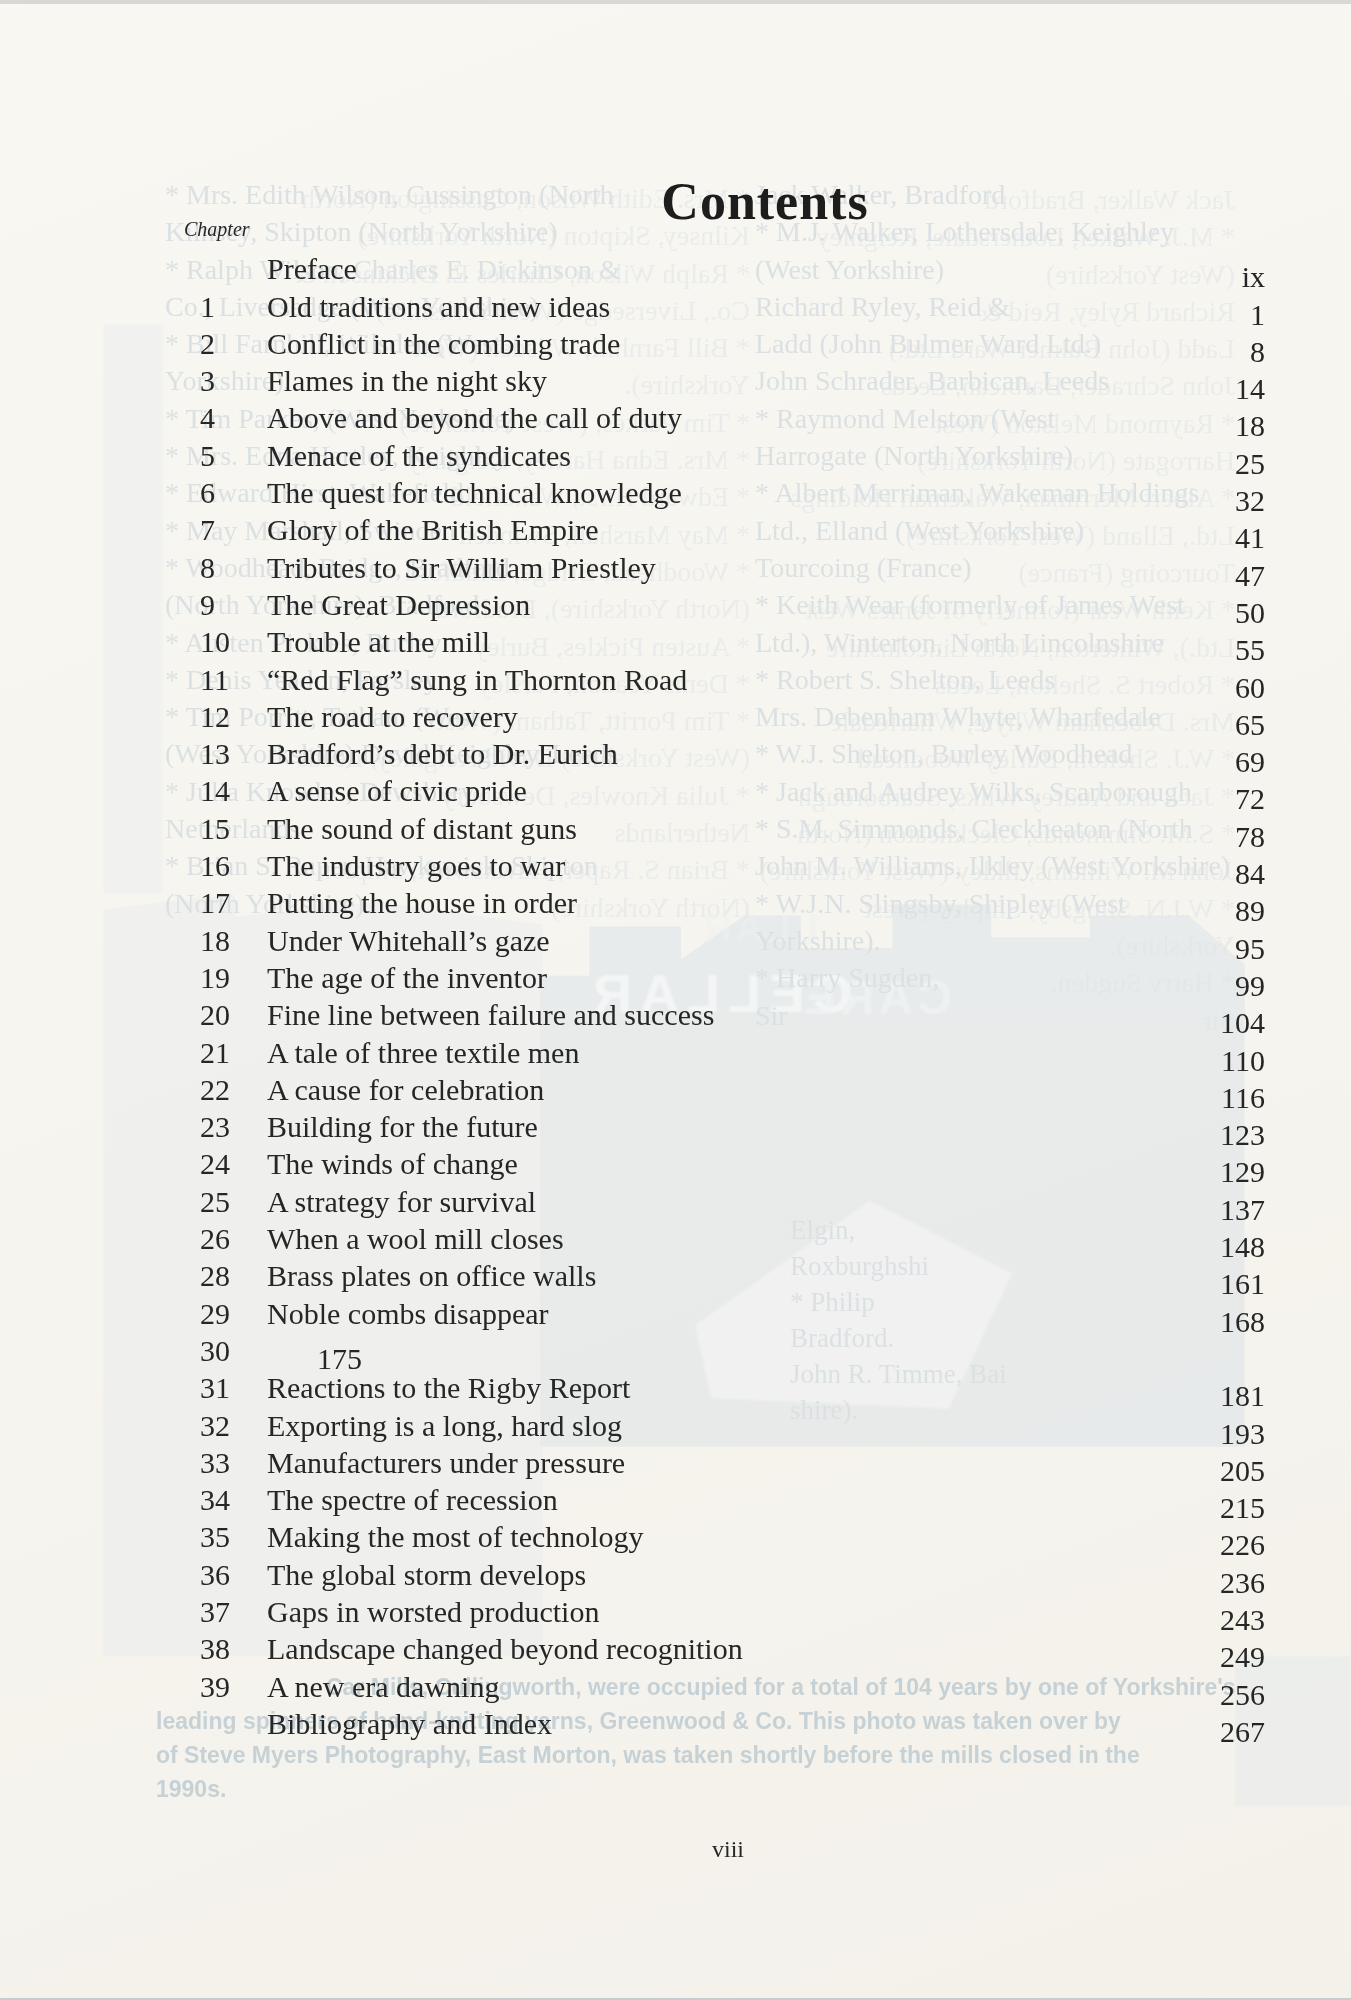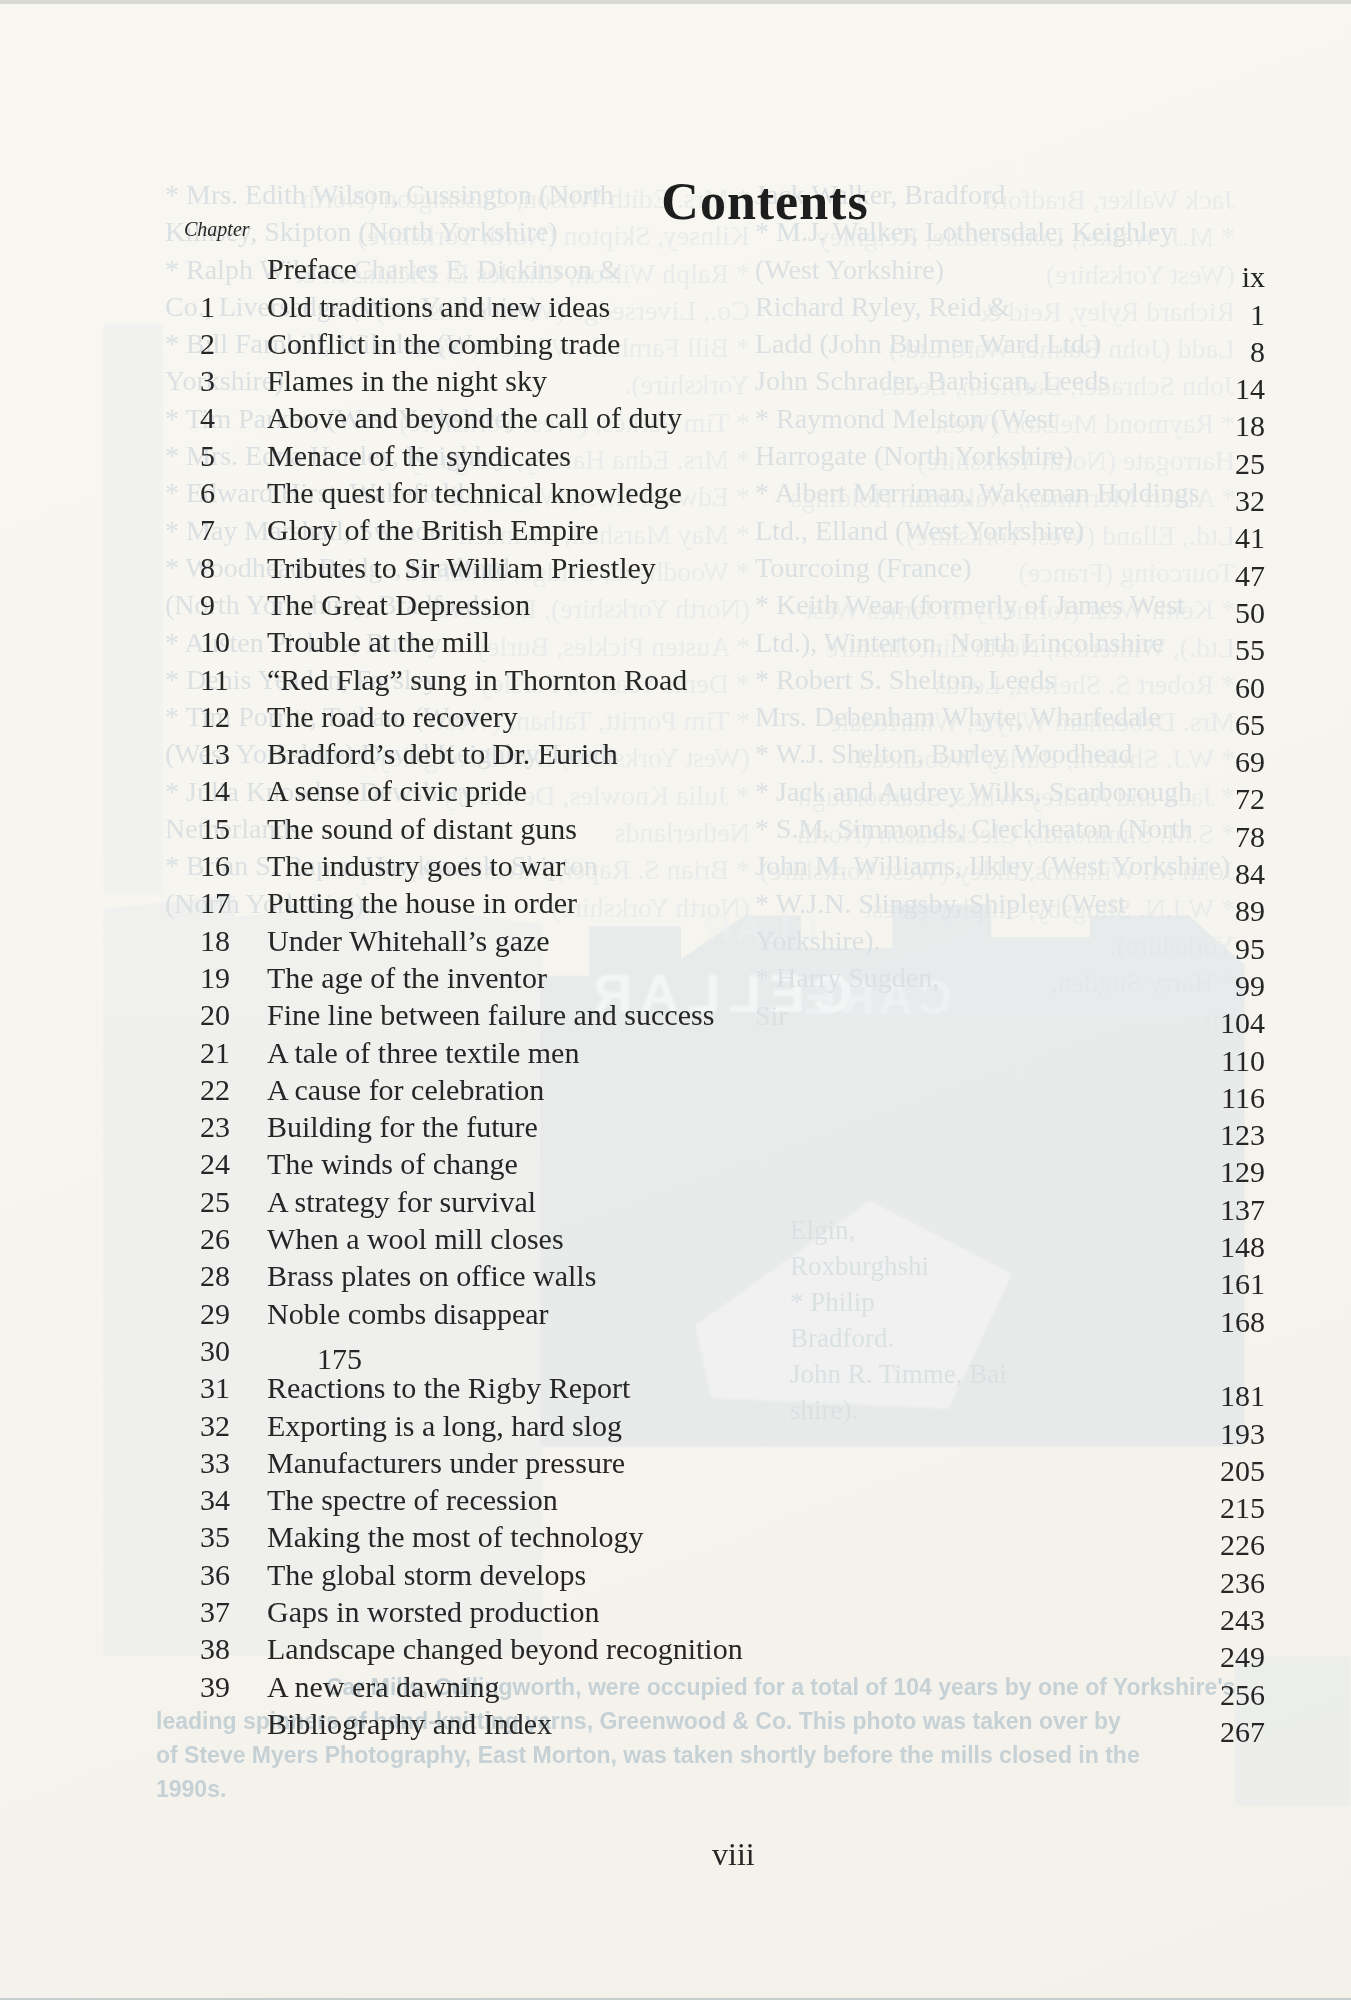--- a/index.html
+++ b/index.html
@@ -39,21 +39,21 @@
   #scan-edge{position:absolute;left:0;top:1994px;width:1351px;height:6px;background:#c6cdcd;}
   
   .title{position:absolute;left:0;top:168px;width:1530px;text-align:center;
     font-size:52px;font-weight:bold;letter-spacing:1px;color:#1d1d1d;}
   .chapter-label{position:absolute;left:184px;top:214px;font-style:italic;font-size:20px;}
   .toc{position:absolute;left:200px;top:246px;width:1065px;font-size:30px;}
   .toc-row{display:flex;height:37.3px;line-height:36px;align-items:flex-end;}
   .toc-num{width:67px;flex:none;}
   .toc-title{flex:1;white-space:nowrap;}
   .toc-page{width:95px;flex:none;text-align:right;transform:translateY(8px);}
-  .footer{position:absolute;left:712px;top:1832px;font-size:32px;}
+  .footer{position:absolute;left:712px;top:1832px;font-size:24px;}
 </style>
 </head>
 <body>
 
 <div class="page">
 
   <div class="ghost-photo" id="photo-band"></div>
   <div class="ghost-photo" id="photo-left"></div>
   <div class="ghost-photo" id="photo-main">
     <div class="patch"></div>

